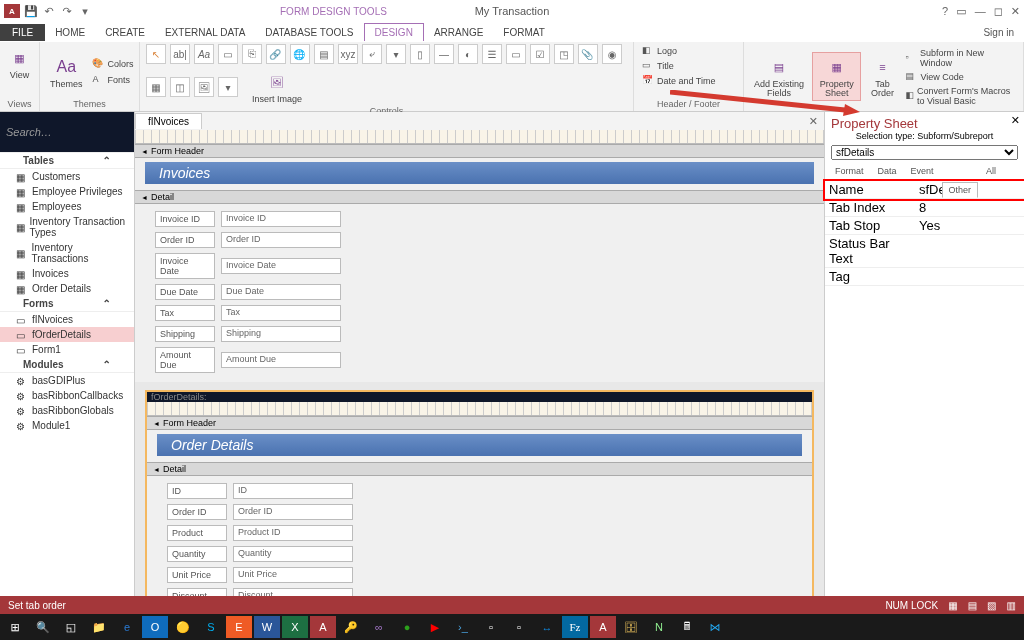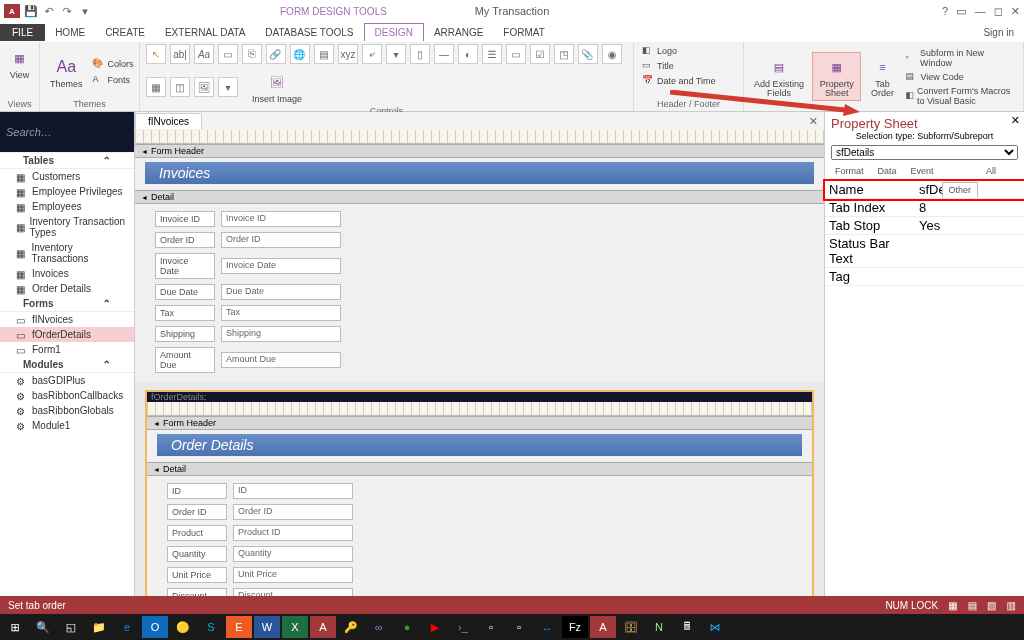--- a/index.html
+++ b/index.html
@@ -464,19 +464,19 @@
   <div class="tb" style="background:#1d6f42;">X</div>
   <div class="tb" style="background:#a4373a;">A</div>
   <div class="tb" style="color:#f4c430;">🔑</div>
   <div class="tb" style="color:#a074c4;">∞</div>
   <div class="tb" style="color:#2ca01c;">●</div>
   <div class="tb" style="color:#ff0000;">▶</div>
   <div class="tb" style="color:#4aa3df;">›_</div>
   <div class="tb">▫</div>
   <div class="tb">▫</div>
   <div class="tb" style="color:#0e8ee9;">↔</div>
-  <div class="tb" style="background:#000000;">Fz</div>
+  <div class="tb" style="background:#0369a1;font-family:Liberation Serif, serif;">Fz</div>
   <div class="tb" style="background:#a4373a;">A</div>
   <div class="tb" style="color:#f3c85e;">🗄</div>
   <div class="tb" style="color:#90ee90;">N</div>
   <div class="tb">🖩</div>
   <div class="tb" style="color:#22a7f0;">⋈</div>
 </div>
 
 </body></html>

